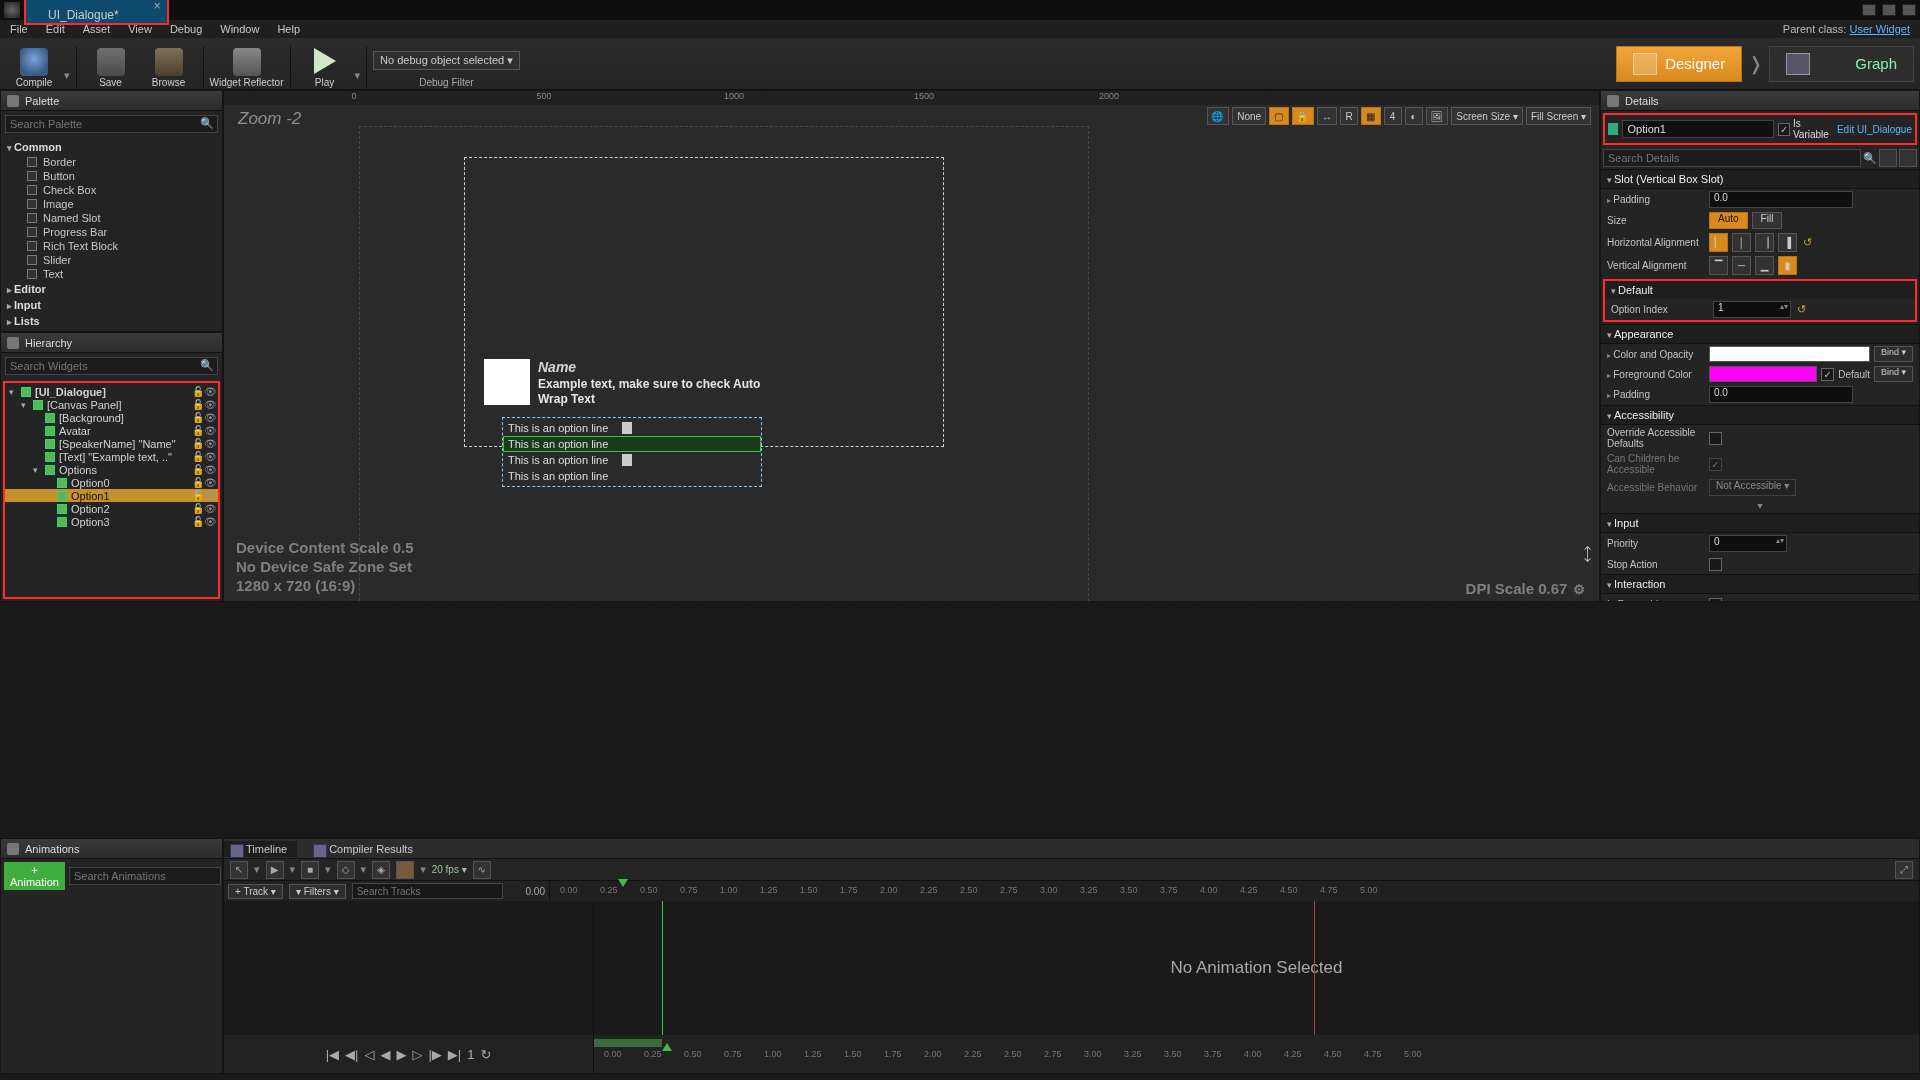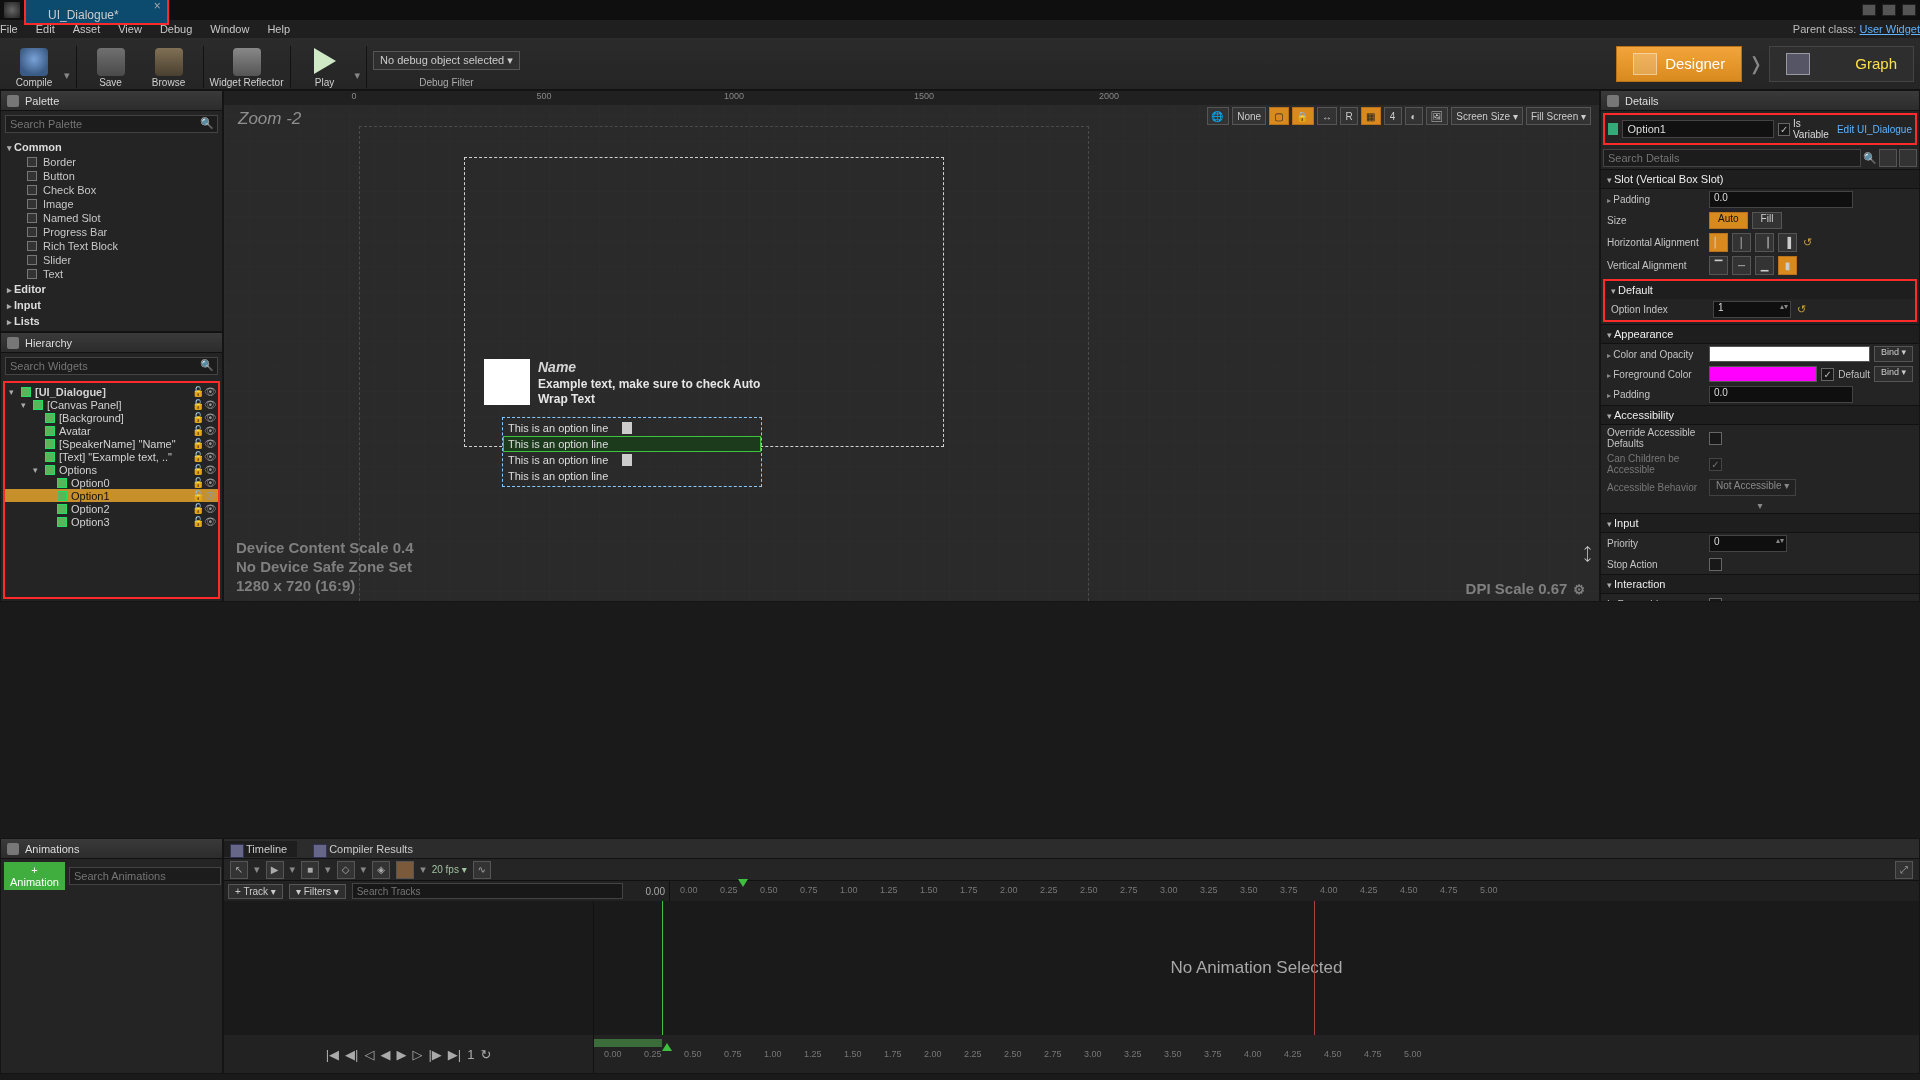--- a/index.html
+++ b/index.html
@@ -7,21 +7,21 @@
 .row { display:flex; align-items:center; }
 
 
 #titlebar { height:20px; background:#0f0f0f; display:flex; align-items:center; justify-content:space-between; padding:0 4px; }
 #titlebar .tab { background:#0c4a6e; border:2px solid #ff2a2a; color:#ccc; padding:10px 48px 1px 22px; position:relative; font-size:12px; }
 #titlebar .tab .x { position:absolute; right:6px; top:1px; color:#aaa; }
 #titlebar .winbtns { display:flex; gap:6px; }
 #titlebar .winbtns div { width:14px; height:12px; background:#555; border:1px solid #222; }
 
 
-#menubar { height:18px; background:#1f1f1f; display:flex; align-items:center; justify-content:space-between; padding:0 0; font-size:11px; }
+#menubar { height:18px; background:#1f1f1f; display:flex; align-items:center; justify-content:space-between; padding:0 10px; font-size:11px; }
 #menubar .menus { display:flex; gap:18px; }
 #menubar .menus span { color:#c8c8c8; cursor:pointer; }
 #menubar .right { color:#bbb; font-size:11px; }
 #menubar .right .link { color:#5fb3ff; text-decoration:underline; cursor:pointer; }
 
 
 #toolbar { height:52px; background:linear-gradient(#2b2b2b,#252525); display:flex; align-items:center; justify-content:space-between; padding:0 6px; border-bottom:1px solid #111; }
 #toolbar .left { display:flex; align-items:flex-end; gap:2px; }
 .tbtn { display:flex; flex-direction:column; align-items:center; justify-content:flex-end; width:56px; height:48px; color:#d0d0d0; font-size:10px; cursor:pointer; }
 .tbtn .ic { width:28px; height:28px; border-radius:4px; margin-bottom:1px; }
@@ -31,21 +31,21 @@
 .ic-reflector { background:linear-gradient(#888,#555); }
 .ic-play   { width:0;height:0;border-left:22px solid #cfe8c6;border-top:13px solid transparent;border-bottom:13px solid transparent; margin-bottom:3px;}
 .tbtn.wide { width:74px; }
 .vsep { width:1px; height:42px; background:#121212; margin:0 4px; }
 .debugsel { display:flex; flex-direction:column; align-items:center; }
 .debugsel .box { background:#2f2f2f; border:1px solid #555; padding:2px 6px; font-size:11px; color:#ccc; cursor:pointer; }
 .debugsel .lbl { font-size:10px; color:#aaa; margin-top:7px; }
 #toolbar .right { display:flex; align-items:center; gap:6px; }
 .modebtn { height:36px; padding:0 16px; display:flex; align-items:center; gap:8px; font-size:15px; cursor:pointer; }
 .modebtn.designer { background:linear-gradient(#f2a53a,#d98a1f); color:#fff; border:1px solid #b8721a; }
-.modebtn.graph { background:#2e2e2e; color:#fde047; border:1px solid #444;gap:45px; }
+.modebtn.graph { background:#2e2e2e; color:#86efac; border:1px solid #444;gap:45px; }
 .modebtn .sw { width:24px; height:22px; background:#fff3; border:1px solid #fff6; }
 
 
 #main { display:grid; grid-template-columns:223px 1fr 320px; grid-template-rows:512px 236px; height:748px; }
 .panel { background:#242424; border:1px solid #141414; display:flex; flex-direction:column; overflow:hidden; }
 .panelhdr { height:20px; background:linear-gradient(#3a3a3a,#2c2c2c); display:flex; align-items:center; padding:0 6px; font-size:11px; color:#ddd; gap:6px; border-bottom:1px solid #111;}
 .panelhdr .ic { width:12px; height:12px; background:#777; border-radius:2px; }
 .searchbox { position:relative; margin:4px; }
 .searchbox input { width:100%; height:18px; background:#1c1c1c; border:1px solid #444; color:#aaa; padding:0 20px 0 4px; font-size:11px; }
 .searchbox .mag { position:absolute; right:4px; top:2px; color:#888; }
@@ -136,21 +136,21 @@
 .addbtn { background:#3fae3f; color:#fff; font-size:11px; padding:2px 6px; border:none; cursor:pointer;}
 #animpanel .addrow input { flex:1; height:18px; background:#1c1c1c; border:1px solid #444; color:#888; padding:0 4px; font-size:11px;}
 #tlpanel .tabs { height:20px; background:#2c2c2c; display:flex; align-items:center; gap:10px; border-bottom:1px solid #111;}
 .tltab { padding:2px 10px 2px 22px; font-size:11px; color:#ccc; position:relative; cursor:pointer;}
 .tltab.active { background:#1e1e1e;}
 .tltab::before{content:"";position:absolute;left:6px;top:3px;width:12px;height:12px;background:#668;border:1px solid #335;}
 #tltoolbar { height:22px; background:#252525; display:flex; align-items:center; gap:6px; padding:0 6px; border-bottom:1px solid #111;}
 #tltoolbar .tb { width:18px;height:18px;background:#333;border:1px solid #555;cursor:pointer;display:flex;align-items:center;justify-content:center;font-size:10px;color:#aaa;}
 #tltoolbar .fps { color:#9fc29f; font-size:10px; cursor:pointer;}
 #tlhdr { height:20px; background:#222; display:flex; }
-#tlhdr .tracks { width:446px; display:flex; align-items:center; gap:6px; padding:0 4px; border-right:1px solid #111;}
+#tlhdr .tracks { width:326px; display:flex; align-items:center; gap:6px; padding:0 4px; border-right:1px solid #111;}
 #tlhdr .tracks .btn { background:#2f2f2f; border:1px solid #555; font-size:10px; padding:1px 6px; color:#ccc; cursor:pointer;}
 #tlhdr .tracks input { flex:1; height:16px; background:#181818; border:1px solid #444; color:#888; font-size:10px; padding:0 4px;}
 #tlhdr .tracks .time { color:#aaa; font-size:10px; width:36px; text-align:right;}
 #tlhdr .ruler { flex:1; position:relative; font-size:9px; color:#777; background:#202020;}
 #tlhdr .ruler .tick{position:absolute;top:4px;}
 #tlhdr .ruler .cursor{position:absolute;left:68px;top:-2px;width:0;height:0;border-left:5px solid transparent;border-right:5px solid transparent;border-top:8px solid #3fbf3f;}
 #tlbody { flex:1; background:#1a1a1a; display:flex; position:relative;}
 #tlbody .trcol { width:370px; border-right:1px solid #111;}
 #tlbody .tlarea { flex:1; position:relative; display:flex; align-items:center; justify-content:center;}
 #tlbody .noanim { font-size:17px; color:#a8a8a8; }
@@ -397,21 +397,21 @@
     <div class="spname">Name</div>
     <div class="sptext">Example text, make sure to check Auto Wrap Text</div>
     <div class="optbox" id="optbox">
         <div class="opt anchor">This is an option line</div>
         <div class="opt sel">This is an option line</div>
         <div class="opt anchor">This is an option line</div>
         <div class="opt">This is an option line</div>
       </div>
     <div class="reshdl">⤡</div>
     <div class="devinfo">
-      <div>Device Content Scale 0.4</div>
+      <div>Device Content Scale 0.5</div>
       <div>No Device Safe Zone Set</div>
       <div>1280 x 720 (16:9)</div>
     </div>
     <div class="dpi"><span>DPI Scale 0.67</span><span class="gear">⚙</span></div>
   </div>
 
   <div id="details" class="panel">
     <div class="panelhdr">
         <div class="ic"></div>
         <span>Details</span>

